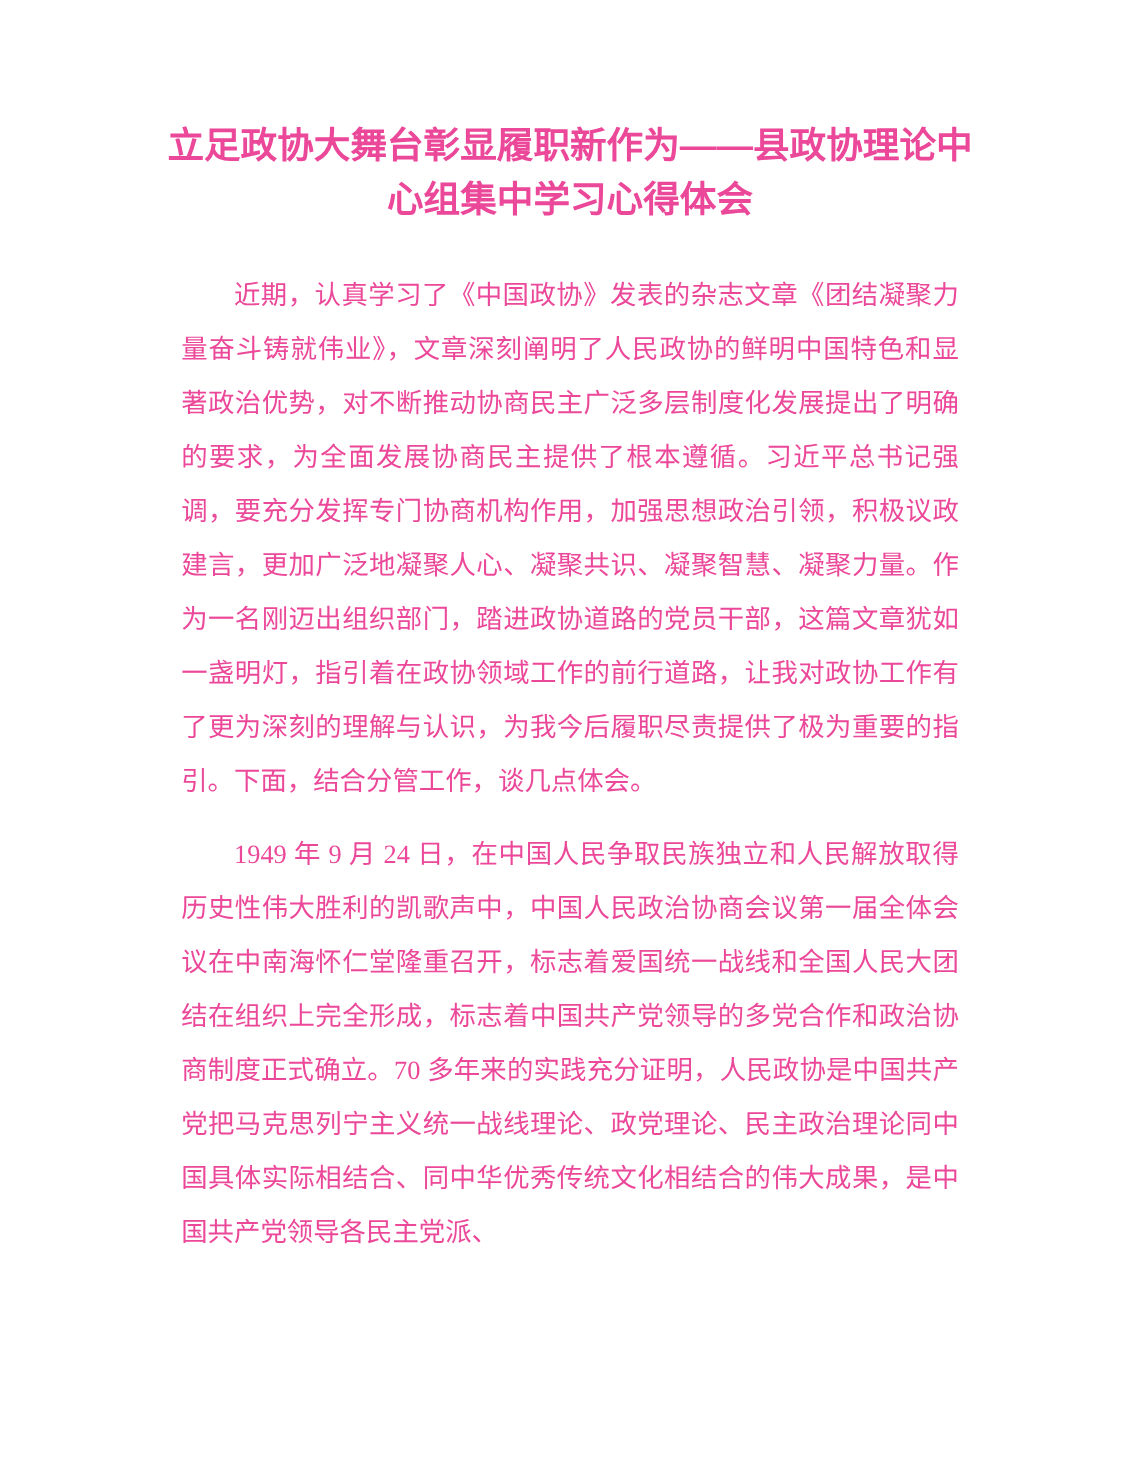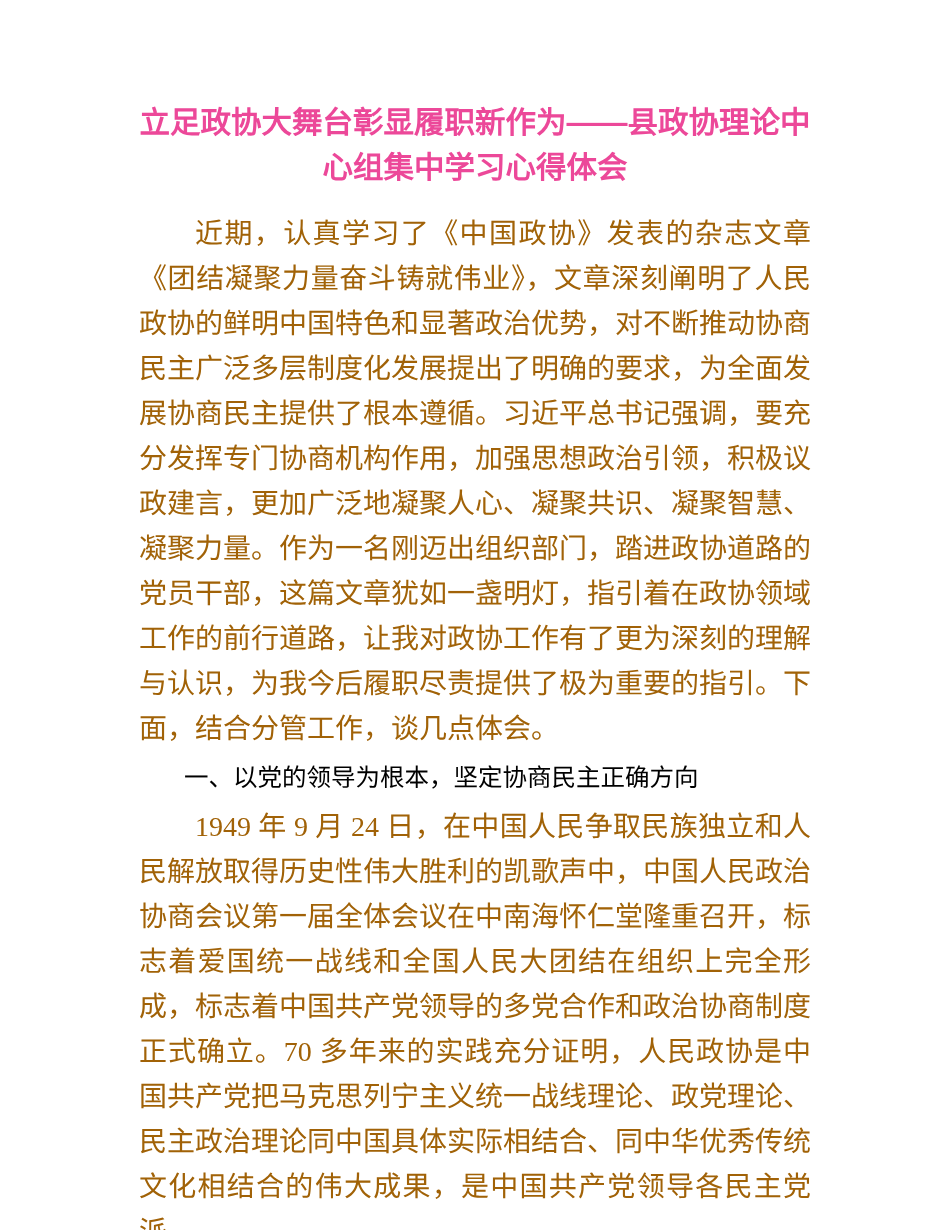--- a/index.html
+++ b/index.html
@@ -38,27 +38,27 @@
     padding: 0 0 0 0;
     word-break: break-all;
   }
 
   .title-spacer {
     height: 17px;
   }
 
   p.para {
     font-family: "Liberation Serif", "DejaVu Serif", serif;
-    font-size: 28px;
+    font-size: 22px;
     line-height: 45px;
-    color: #a16207;
+    color: #ec4899;
     text-align: justify;
     text-justify: inter-ideograph;
     text-indent: 2em;
-    margin: 4px;
+    margin: 16px;
     padding: 0;
     word-break: break-all;
     letter-spacing: 0px;
   }
 
   p.heading-para {
     font-family: "Liberation Serif", "DejaVu Serif", serif;
     font-size: 24.5px;
     line-height: 45px;
     color: #000000;
@@ -74,18 +74,17 @@
 
 <div class="page">
   <div class="doc-body">
 
     <h1 class="doc-title">立足政协大舞台彰显履职新作为——县政协理论中心组集中学习心得体会</h1>
 
     <div class="title-spacer"></div>
 
     <p class="para">近期，认真学习了《中国政协》发表的杂志文章《团结凝聚力量奋斗铸就伟业》，文章深刻阐明了人民政协的鲜明中国特色和显著政治优势，对不断推动协商民主广泛多层制度化发展提出了明确的要求，为全面发展协商民主提供了根本遵循。习近平总书记强调，要充分发挥专门协商机构作用，加强思想政治引领，积极议政建言，更加广泛地凝聚人心、凝聚共识、凝聚智慧、凝聚力量。作为一名刚迈出组织部门，踏进政协道路的党员干部，这篇文章犹如一盏明灯，指引着在政协领域工作的前行道路，让我对政协工作有了更为深刻的理解与认识，为我今后履职尽责提供了极为重要的指引。下面，结合分管工作，谈几点体会。</p>
 
-    <p class="heading-para">一、以党的领导为根本，坚定协商民主正确方向</p>
 
     <p class="para">1949 年 9 月 24 日，在中国人民争取民族独立和人民解放取得历史性伟大胜利的凯歌声中，中国人民政治协商会议第一届全体会议在中南海怀仁堂隆重召开，标志着爱国统一战线和全国人民大团结在组织上完全形成，标志着中国共产党领导的多党合作和政治协商制度正式确立。70 多年来的实践充分证明，人民政协是中国共产党把马克思列宁主义统一战线理论、政党理论、民主政治理论同中国具体实际相结合、同中华优秀传统文化相结合的伟大成果，是中国共产党领导各民主党派、</p>
 
   </div>
 </div>
 
 </body></html>

